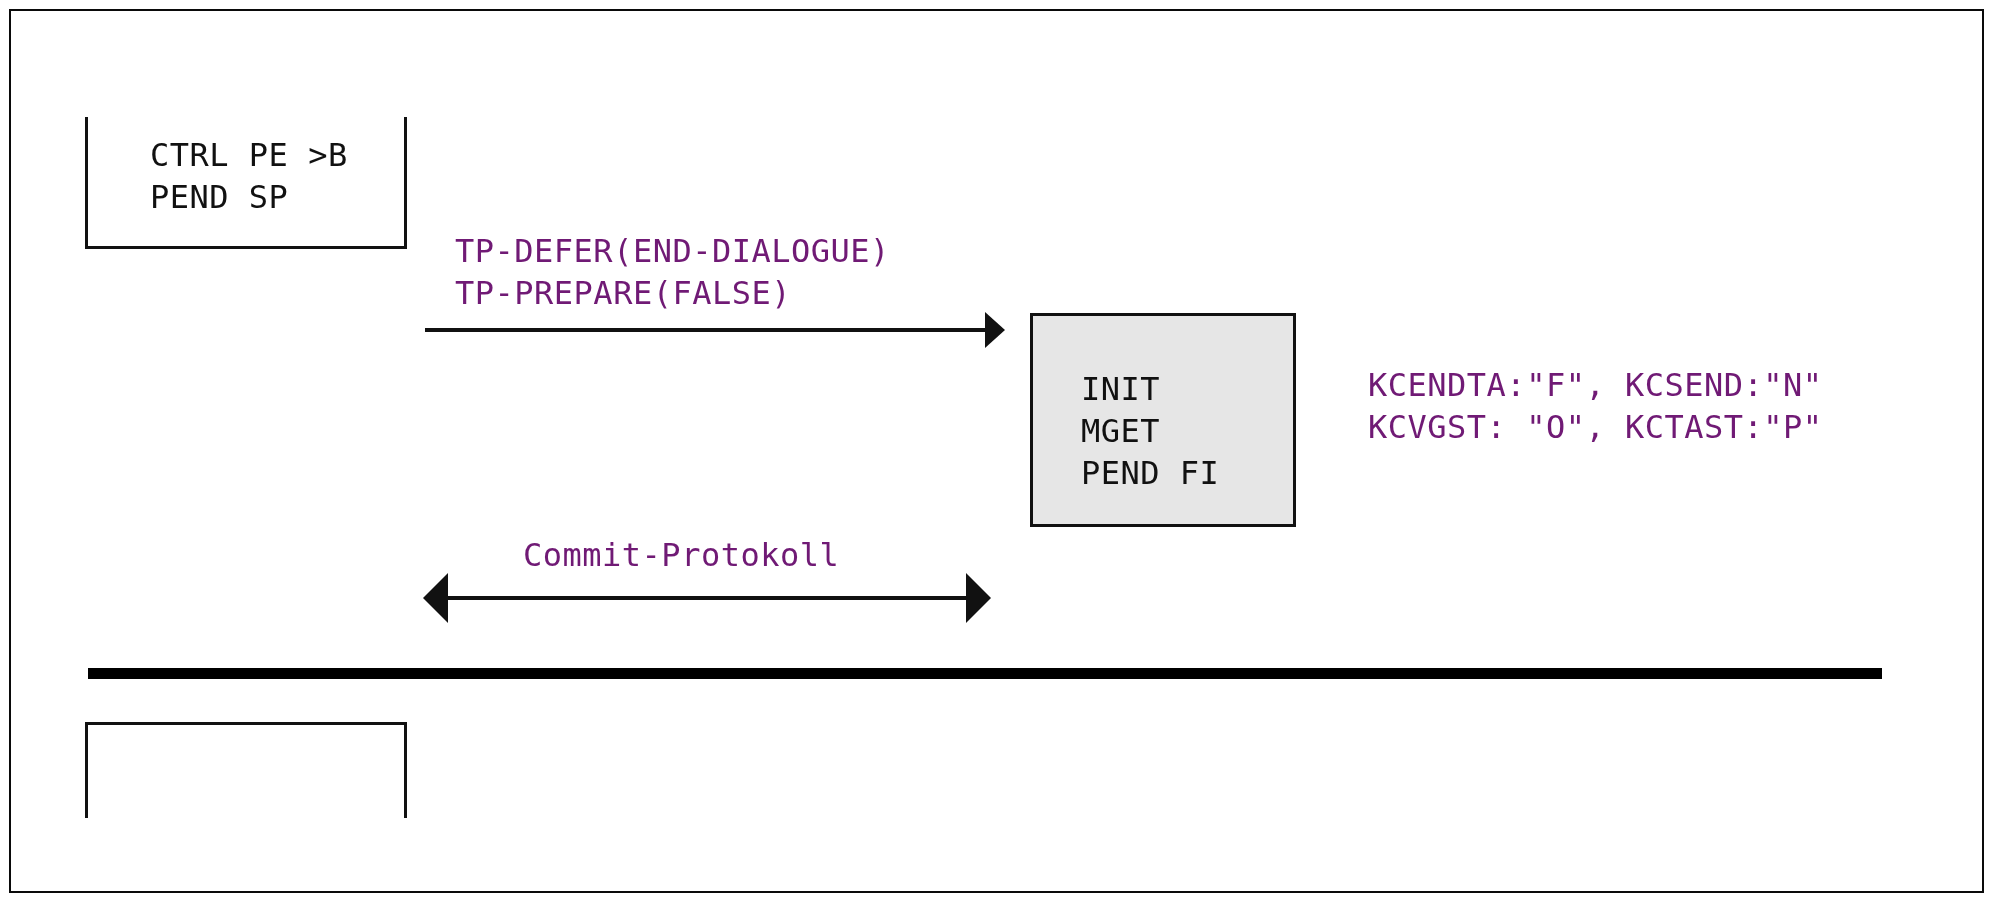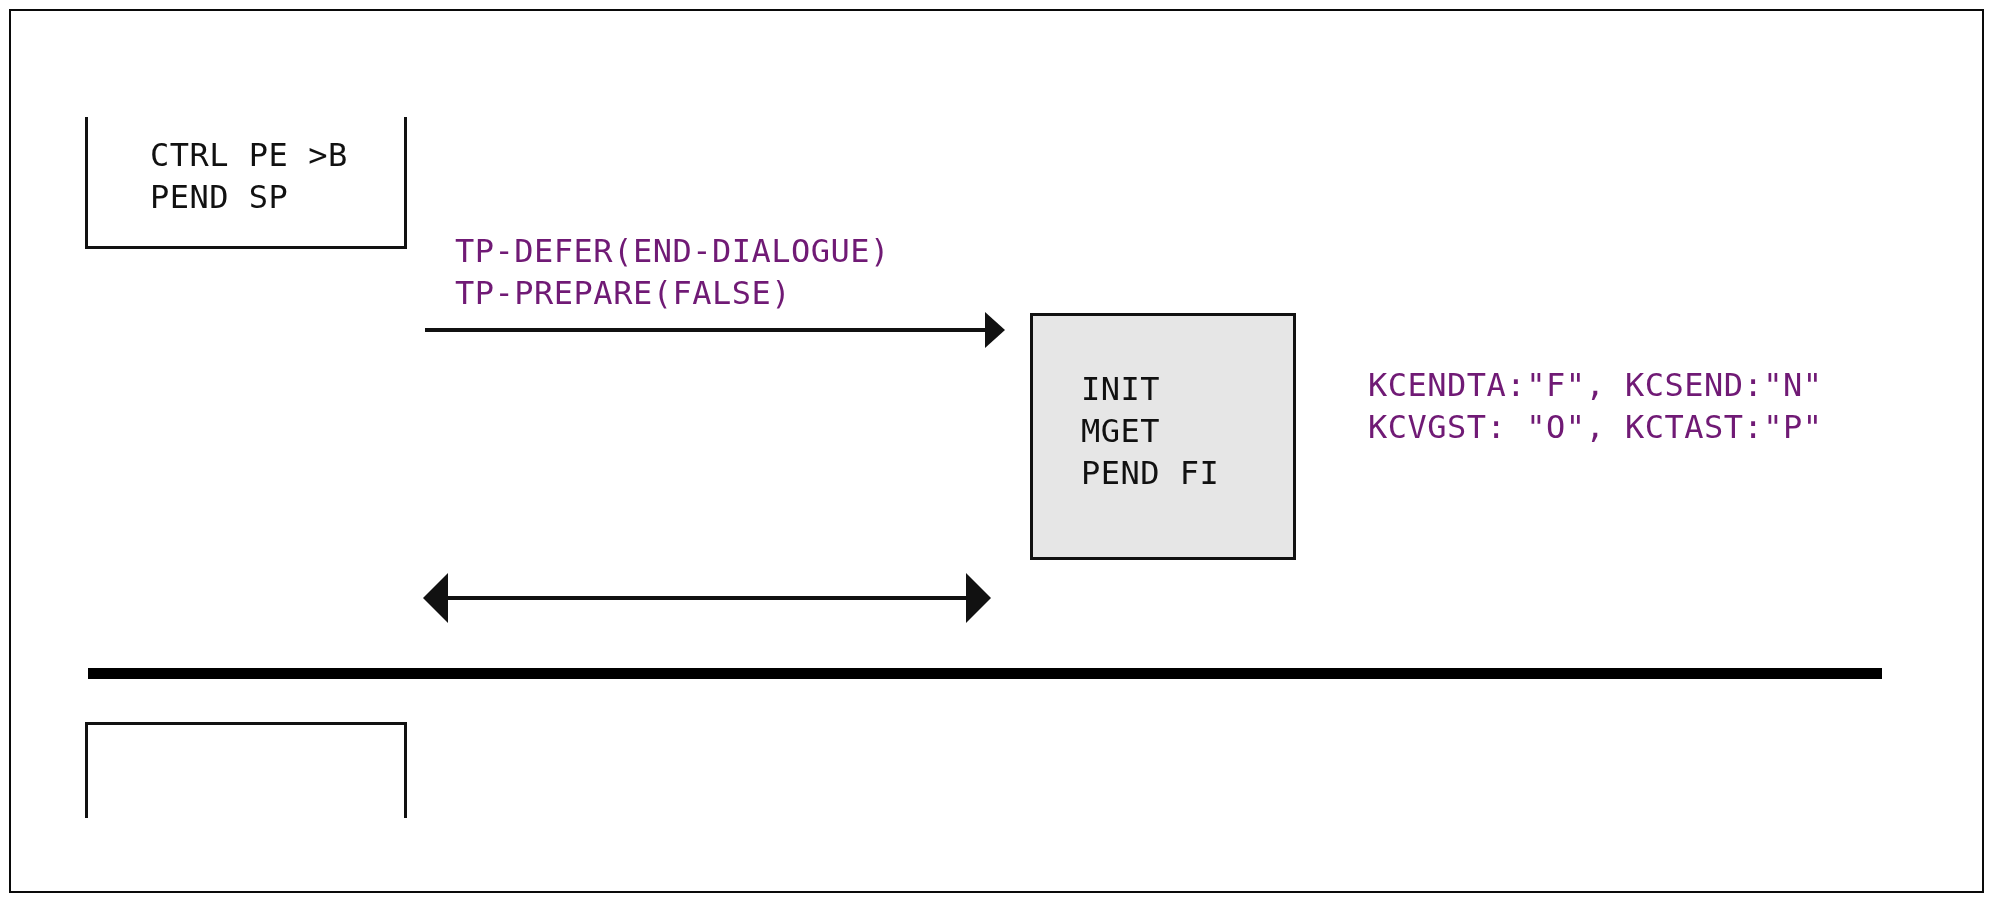--- a/index.html
+++ b/index.html
@@ -52,21 +52,21 @@
     letter-spacing: 0.5px;
     color: #111111;
     white-space: pre;
     margin-left: 20px;
   }
   .shaded-box {
     position: absolute;
     left: 1030px;
     top: 313px;
     width: 266px;
-    height: 247px;
+    height: 214px;
     box-sizing: border-box;
     border: 3px solid #111111;
     background: #e6e6e6;
   }
   .shaded-box .box-text {
     position: absolute;
     left: 48px;
     top: 52px;
     line-height: 1.32;
     font-size: 32px;
@@ -144,20 +144,21 @@
 
   <div class="shaded-box">
     <div class="box-text">INIT
 MGET
 PEND FI</div>
   </div>
 
   <div class="label state-label">KCENDTA:"F", KCSEND:"N"
 KCVGST: "O", KCTAST:"P"</div>
 
+  <div class="label commit-label">Commit-Protokoll</div>
 
   <svg class="arrow-layer" viewBox="0 0 1996 903" width="1996" height="903" aria-hidden="true">
 
     <g>
       <line x1="425" y1="330" x2="985" y2="330" stroke="#111111" stroke-width="4"></line>
       <polygon points="985,312 1005,330 985,348" fill="#111111"></polygon>
     </g>
 
     <g>
       <line x1="448" y1="598" x2="966" y2="598" stroke="#111111" stroke-width="4"></line>

